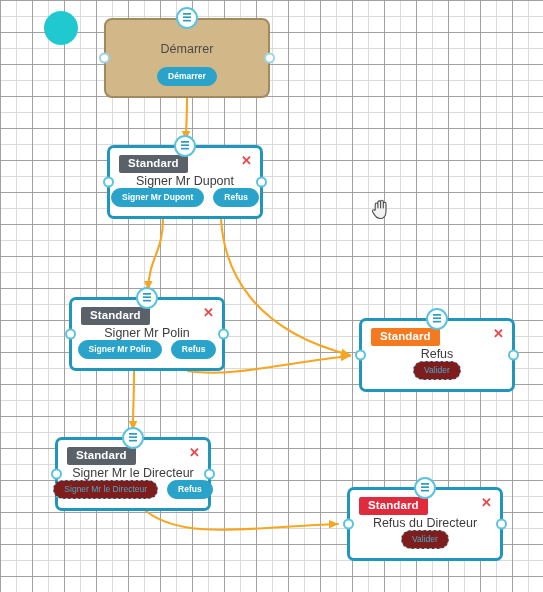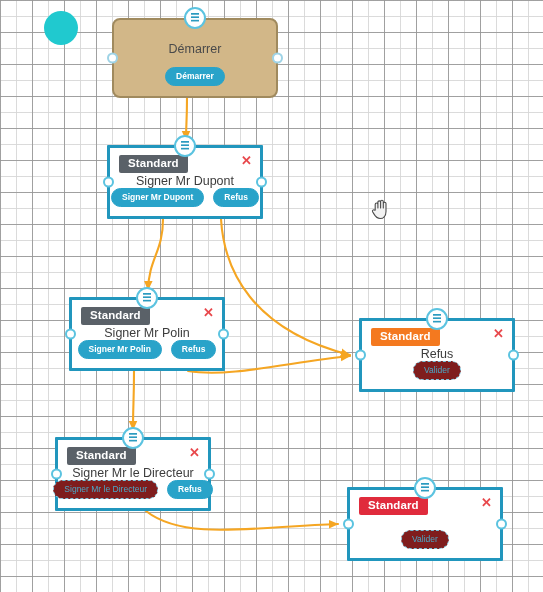--- a/index.html
+++ b/index.html
@@ -38,29 +38,28 @@
     left: 0; top: 0;
     width: 543px;
     height: 592px;
     pointer-events: none;
   }
 
   
   .node {
     position: absolute;
     box-sizing: border-box;
-    border-radius: 1px;
+    border-radius: 7px;
     background: #ffffff;
     border: 3px solid #2196bd;
   }
   .node.start {
     background: #d2b788;
     border: 2px solid #a08a5e;
     border-radius: 8px;
-    margin-left: 8px;
   }
 
   
   .drag-handle {
     position: absolute;
     top: -13px;
     left: 50%;
     transform: translateX(-50%);
     width: 22px;
     height: 22px;
@@ -283,20 +282,21 @@
         </div>
       </div>
       <div class="node" style="left: 347px; top: 487px; width: 156px; height: 74px;">
         <div class="drag-handle">
           <div class="grip"></div>
         </div>
         <div class="port left"></div>
         <div class="port right"></div>
         <div class="badge" style="background: rgb(224, 43, 60);">Standard</div>
         <div class="close-x" style="color: rgb(232, 72, 76);">✕</div>
+        <div class="node-title">Refus du Directeur</div>
         <div class="actions">
           <div class="btn dashed">Valider</div>
         </div>
       </div>
     </div>
 
   <svg class="cursor-hand" style="left:371px; top:198px;" width="20" height="22" viewBox="0 0 20 22" xmlns="http://www.w3.org/2000/svg">
     <path d="M4.2 12.2 V6.4 a1.35 1.35 0 0 1 2.7 0 V10 V4.2 a1.35 1.35 0 0 1 2.7 0
              V10 V3.6 a1.35 1.35 0 0 1 2.7 0 V10 V5.6 a1.35 1.35 0 0 1 2.7 0
              V13.4 c0 4.2 -2.4 7.1 -5.9 7.1 c-3.3 0 -4.6 -1.9 -6.2 -4.6

